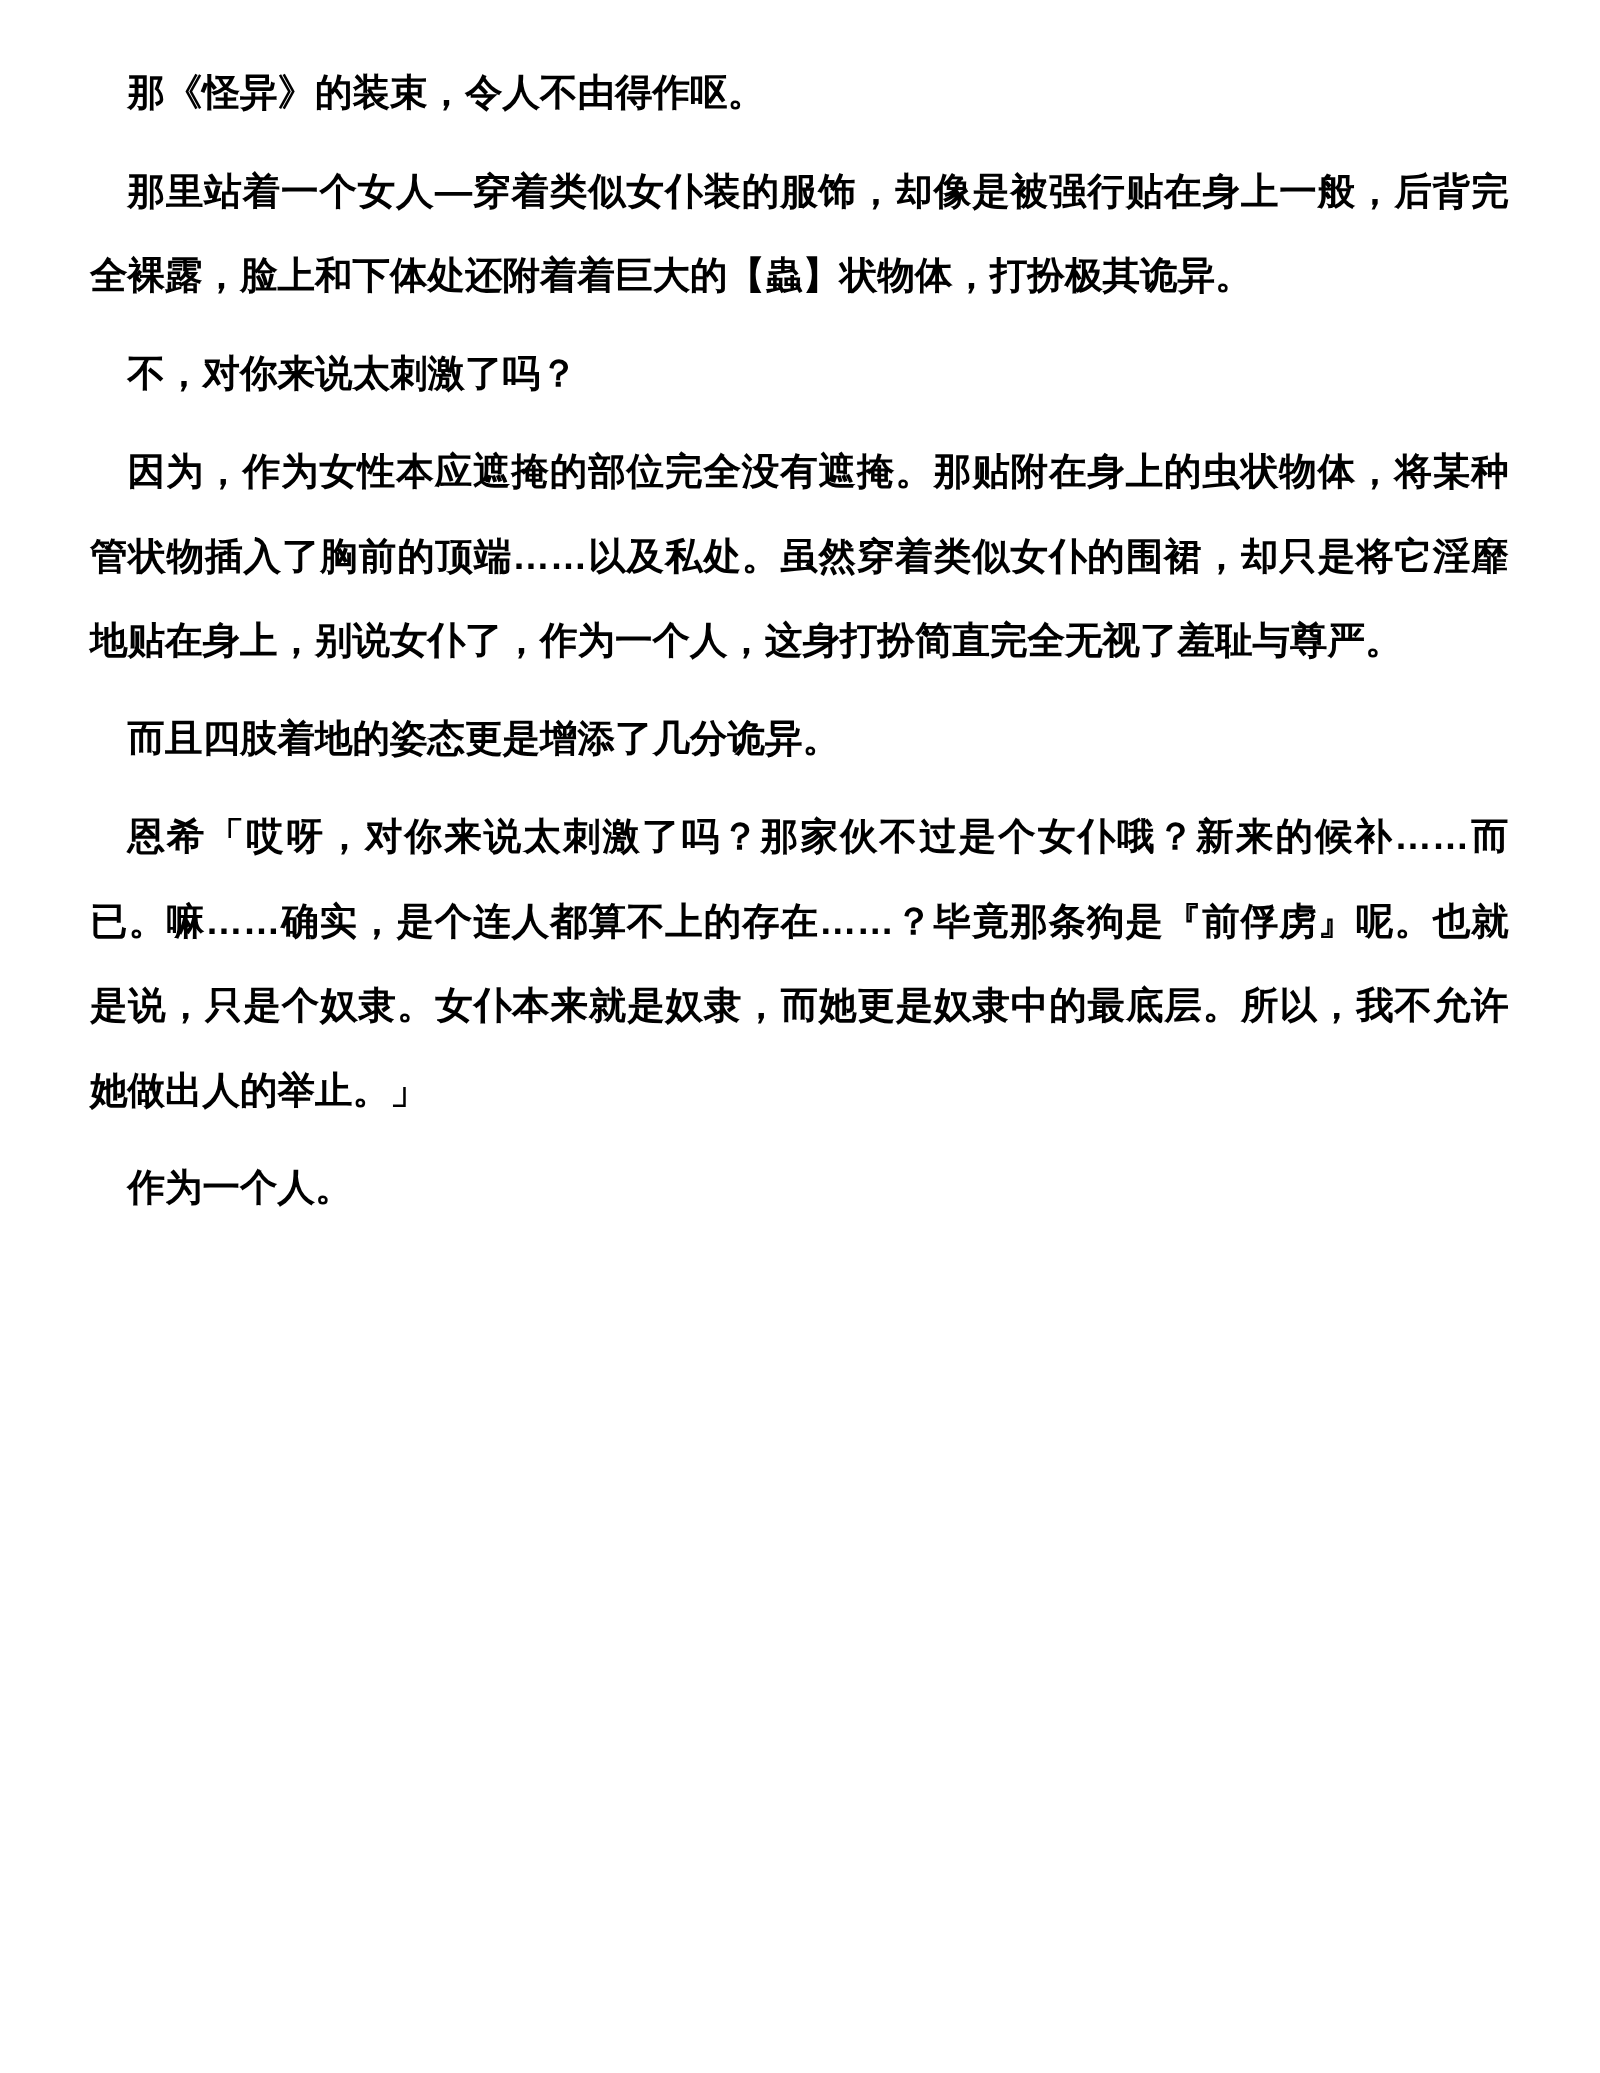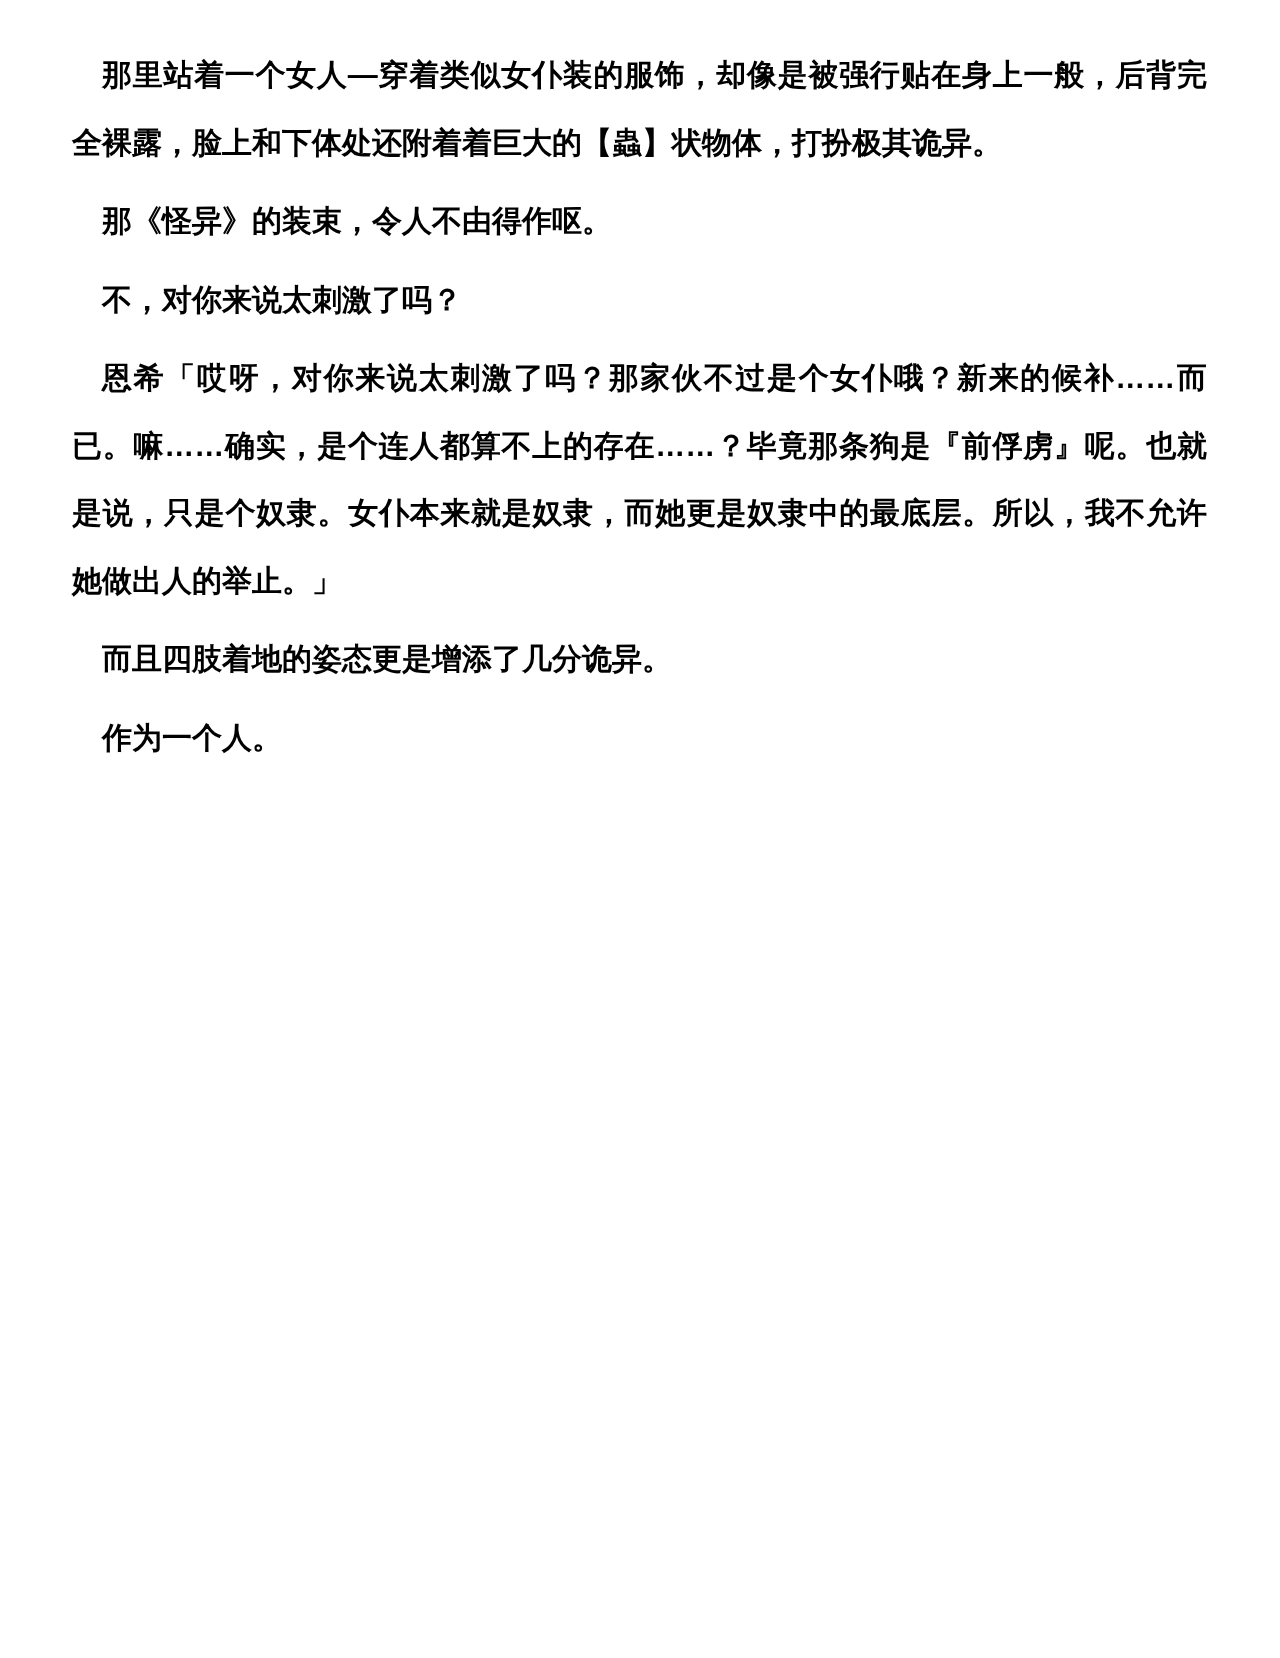--- a/index.html
+++ b/index.html
@@ -30,19 +30,20 @@
     text-justify: inter-ideograph;
     text-indent: 1em;
     word-break: break-all;
     overflow-wrap: anywhere;
   }
 </style>
 </head>
 <body>
 
 <main class="page">
+  <p>那《怪异》的装束，令人不由得作呕。</p>
   <p>那里站着一个女人—穿着类似女仆装的服饰，却像是被强行贴在身上一般，后背完全裸露，脸上和下体处还附着着巨大的【蟲】状物体，打扮极其诡异。</p>
-  <p>那《怪异》的装束，令人不由得作呕。</p>
   <p>不，对你来说太刺激了吗？</p>
+  <p>因为，作为女性本应遮掩的部位完全没有遮掩。那贴附在身上的虫状物体，将某种管状物插入了胸前的顶端……以及私处。虽然穿着类似女仆的围裙，却只是将它淫靡地贴在身上，别说女仆了，作为一个人，这身打扮简直完全无视了羞耻与尊严。</p>
+  <p>而且四肢着地的姿态更是增添了几分诡异。</p>
   <p>恩希「哎呀，对你来说太刺激了吗？那家伙不过是个女仆哦？新来的候补……而已。嘛……确实，是个连人都算不上的存在……？毕竟那条狗是『前俘虏』呢。也就是说，只是个奴隶。女仆本来就是奴隶，而她更是奴隶中的最底层。所以，我不允许她做出人的举止。」</p>
-  <p>而且四肢着地的姿态更是增添了几分诡异。</p>
   <p>作为一个人。</p>
 </main>
 
 </body></html>

